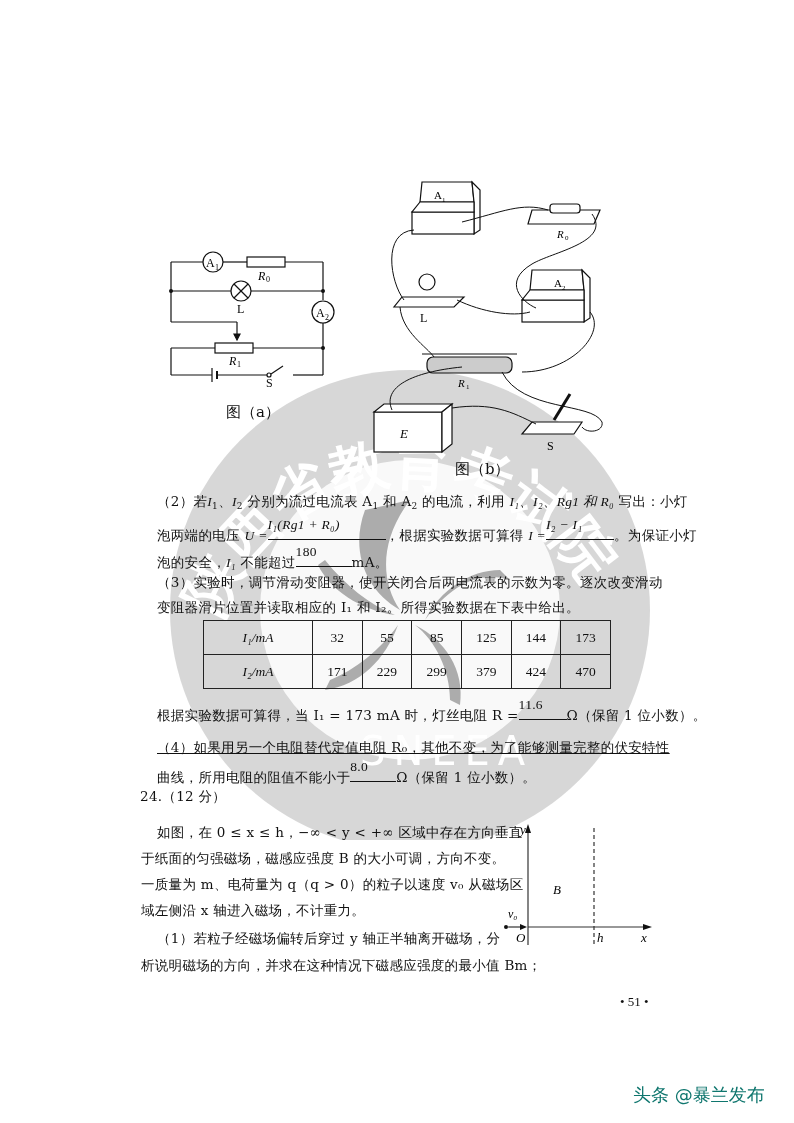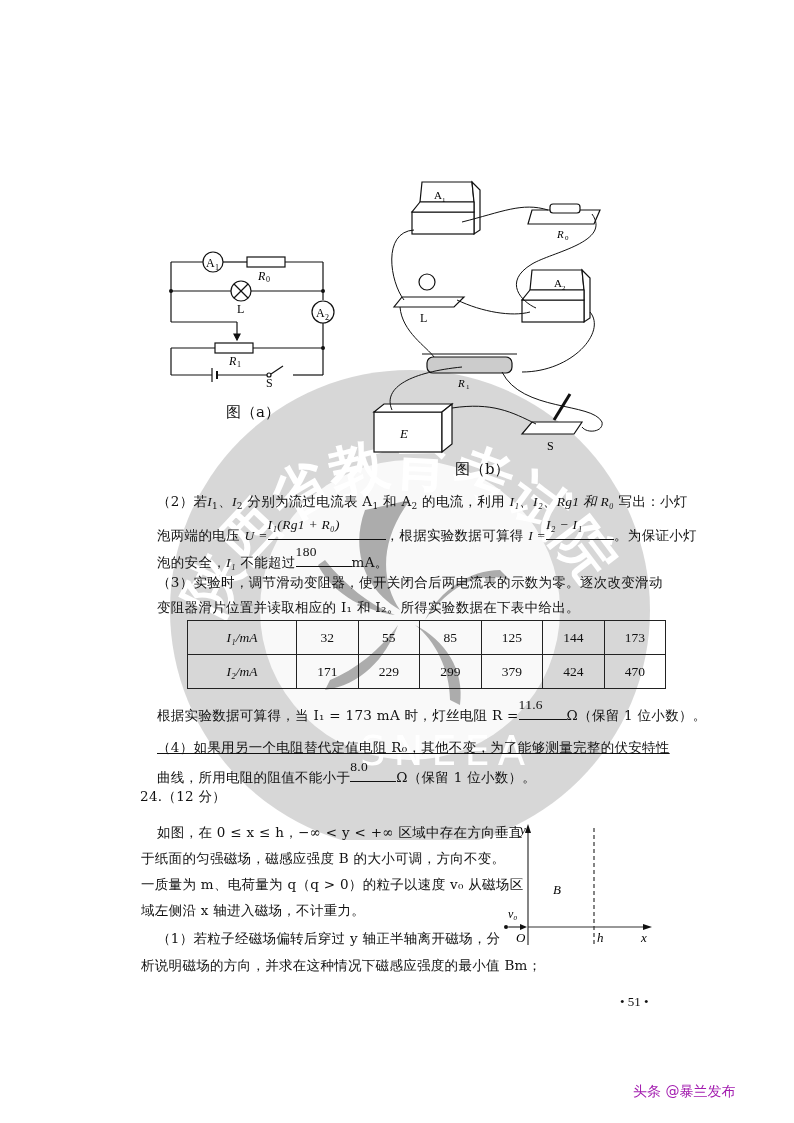--- a/index.html
+++ b/index.html
@@ -6,26 +6,26 @@
     body { width: 794px; height: 1123px; position: relative; overflow: hidden;
       font-family: "DejaVu Serif", "Liberation Serif", serif; color: #111; }
     .page { position: absolute; left: 0; top: 0; width: 794px; height: 1123px; }
     .line { position: absolute; font-size: 13.5px; white-space: nowrap; line-height: 20px; letter-spacing: 0.3px; }
     .it { font-style: italic; font-family: "Liberation Serif", serif; }
     .sub { font-size: 9px; vertical-align: -3px; }
     .blank { display: inline-block; border-bottom: 1px solid #111; position: relative; height: 18px; }
     .blank .ans { position: absolute; left: 0; right: 0; top: -6px; font-family: "Liberation Serif", serif; }
     .caption { position: absolute; font-size: 15px; }
     .watermark { position: absolute; left: 150px; top: 320px; width: 520px; height: 520px; pointer-events: none; }
-    table.data { position: absolute; left: 187px; top: 620px; border-collapse: collapse; width: 479px;
+    table.data { position: absolute; left: 203px; top: 620px; border-collapse: collapse; width: 408px;
       font-family: "Liberation Serif", serif; font-size: 13.5px; }
     table.data td { border: 1px solid #222; height: 33px; text-align: center; padding: 0; }
     table.data td.hdr { width: 108px; }
     .pagenum { position: absolute; left: 620px; top: 994px; font-family: "Liberation Serif", serif; font-size: 13px; }
-    .credit { position: absolute; left: 633px; top: 1083px; font-family: "DejaVu Sans", sans-serif; font-size: 14px; color: #a21caf; }
+    .credit { position: absolute; left: 633px; top: 1083px; font-family: "DejaVu Sans", sans-serif; font-size: 18px; color: #0f766e; }
   </style>
 </head>
 <body>
 
 <div class="page">
 
   <svg class="watermark" viewBox="0 0 520 520">
     <defs>
       <path id="arcpath" d="M 70 300 A 200 200 0 0 1 450 300"></path>
     </defs>

